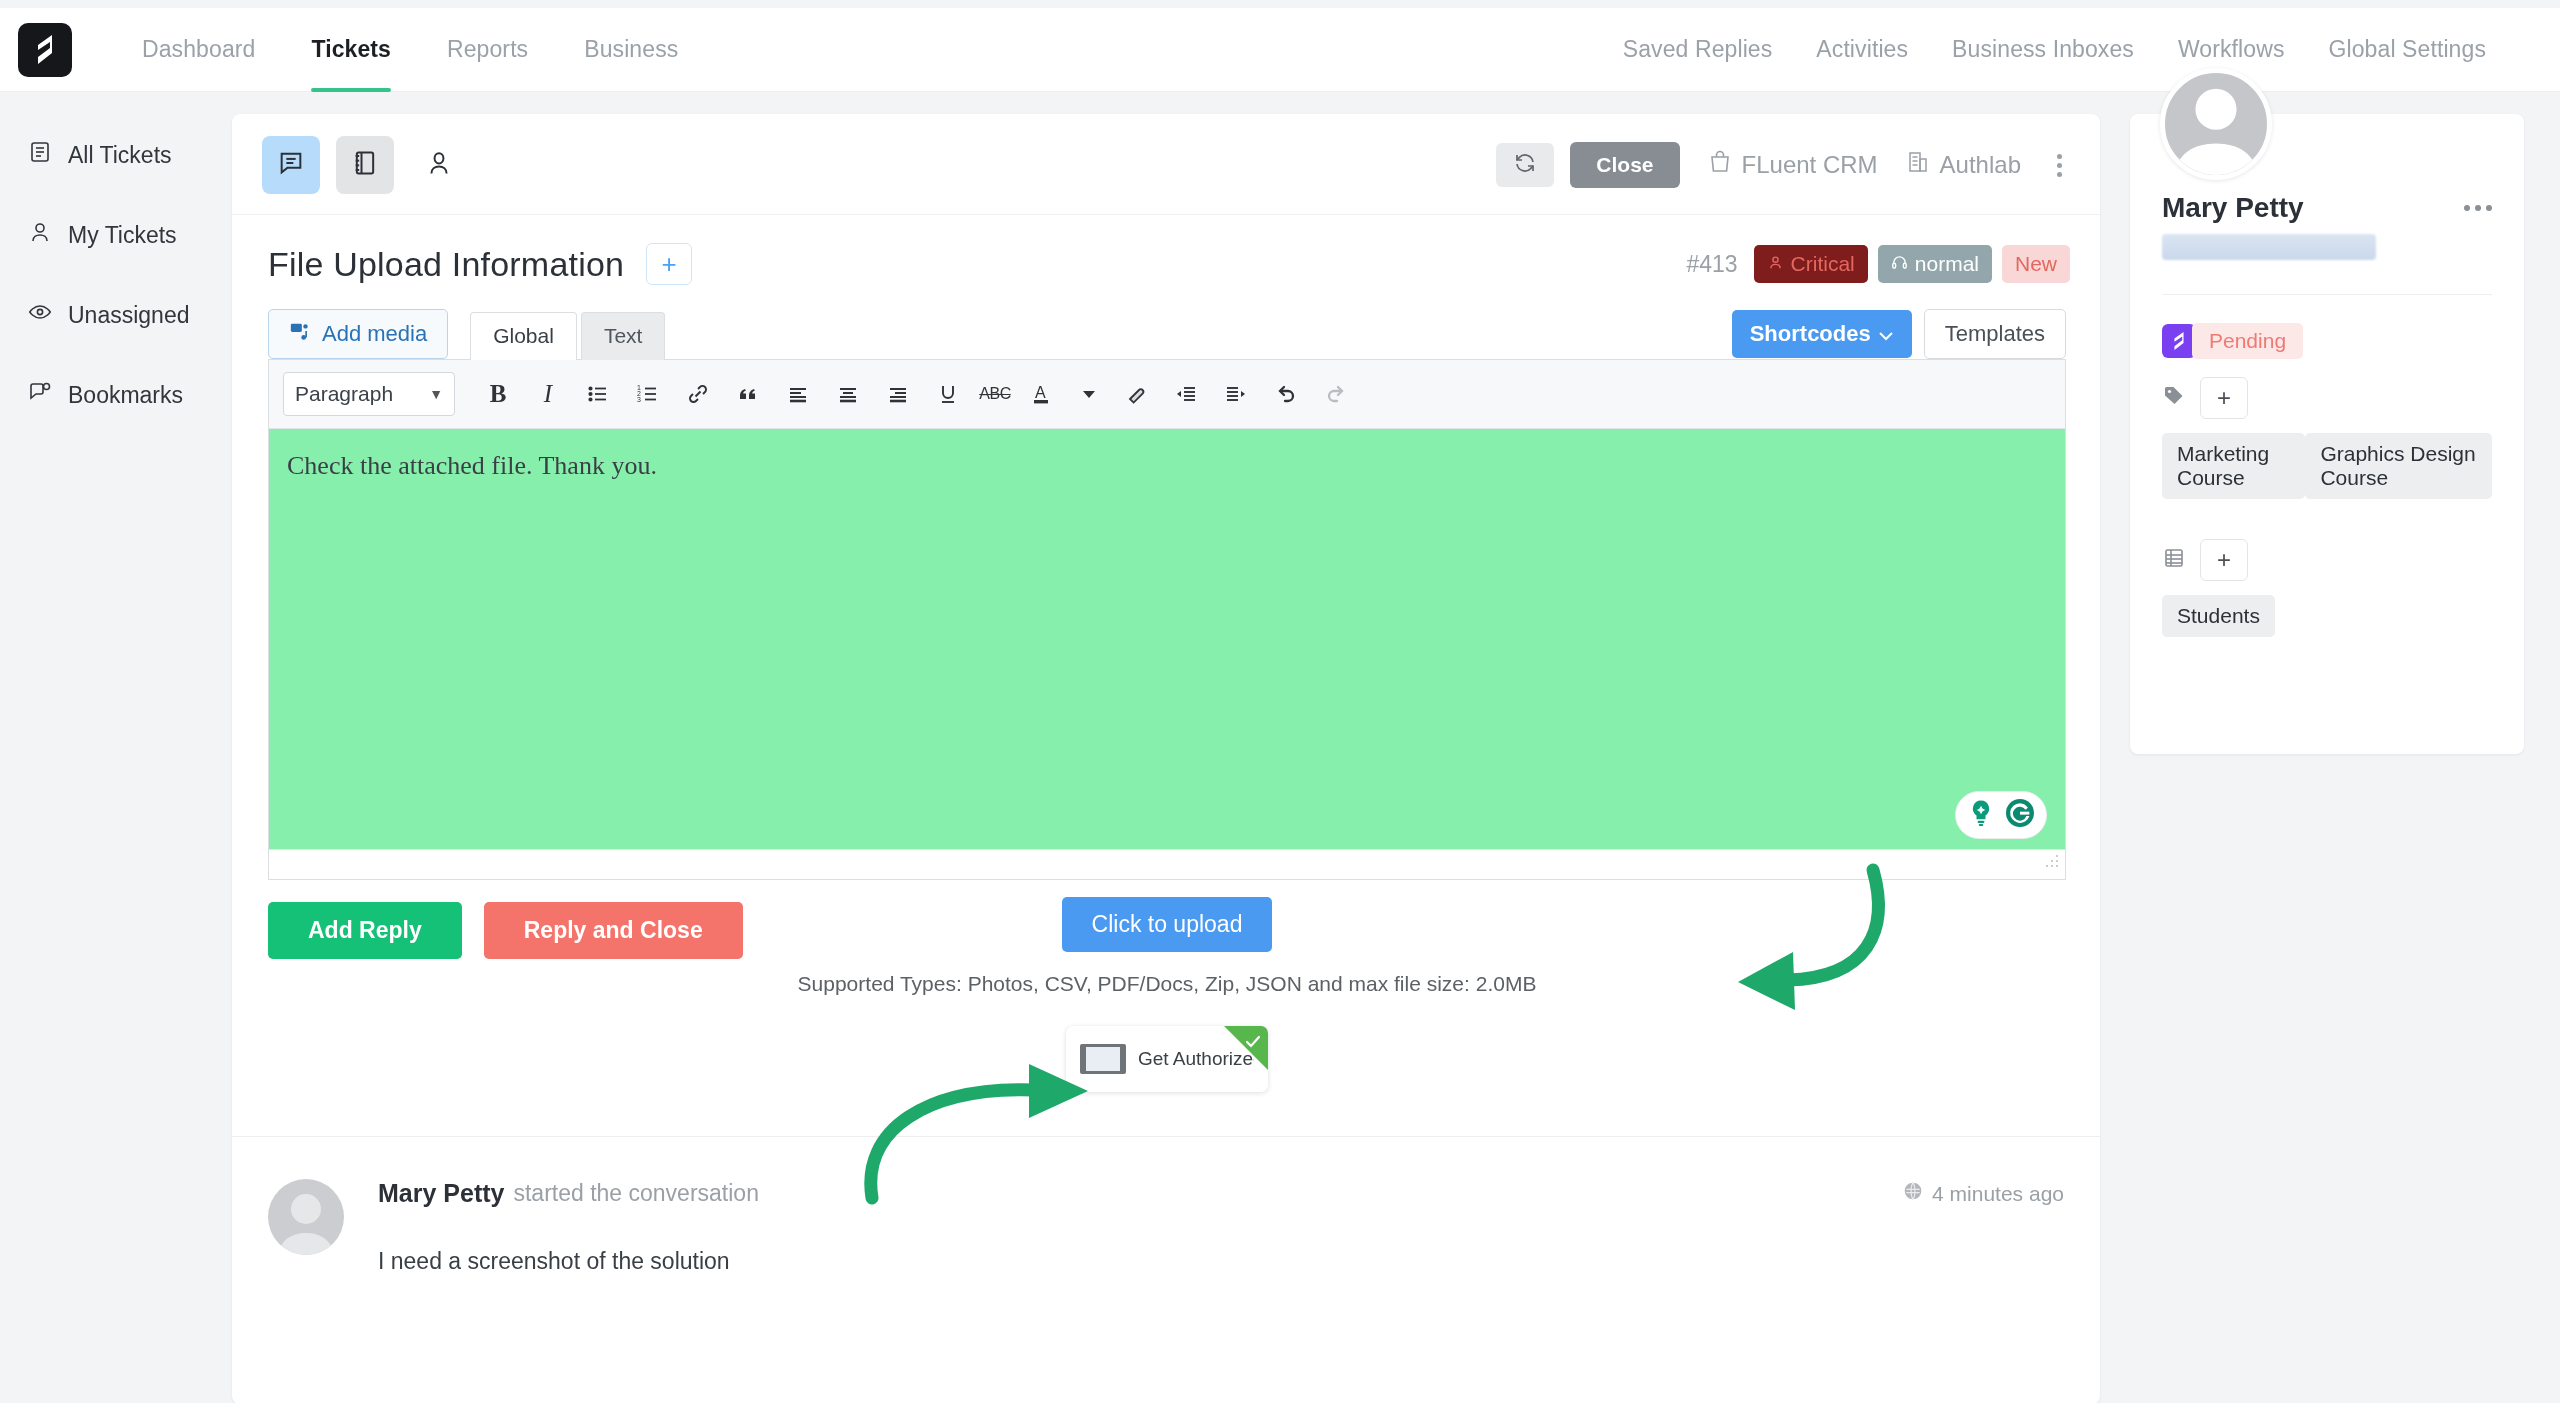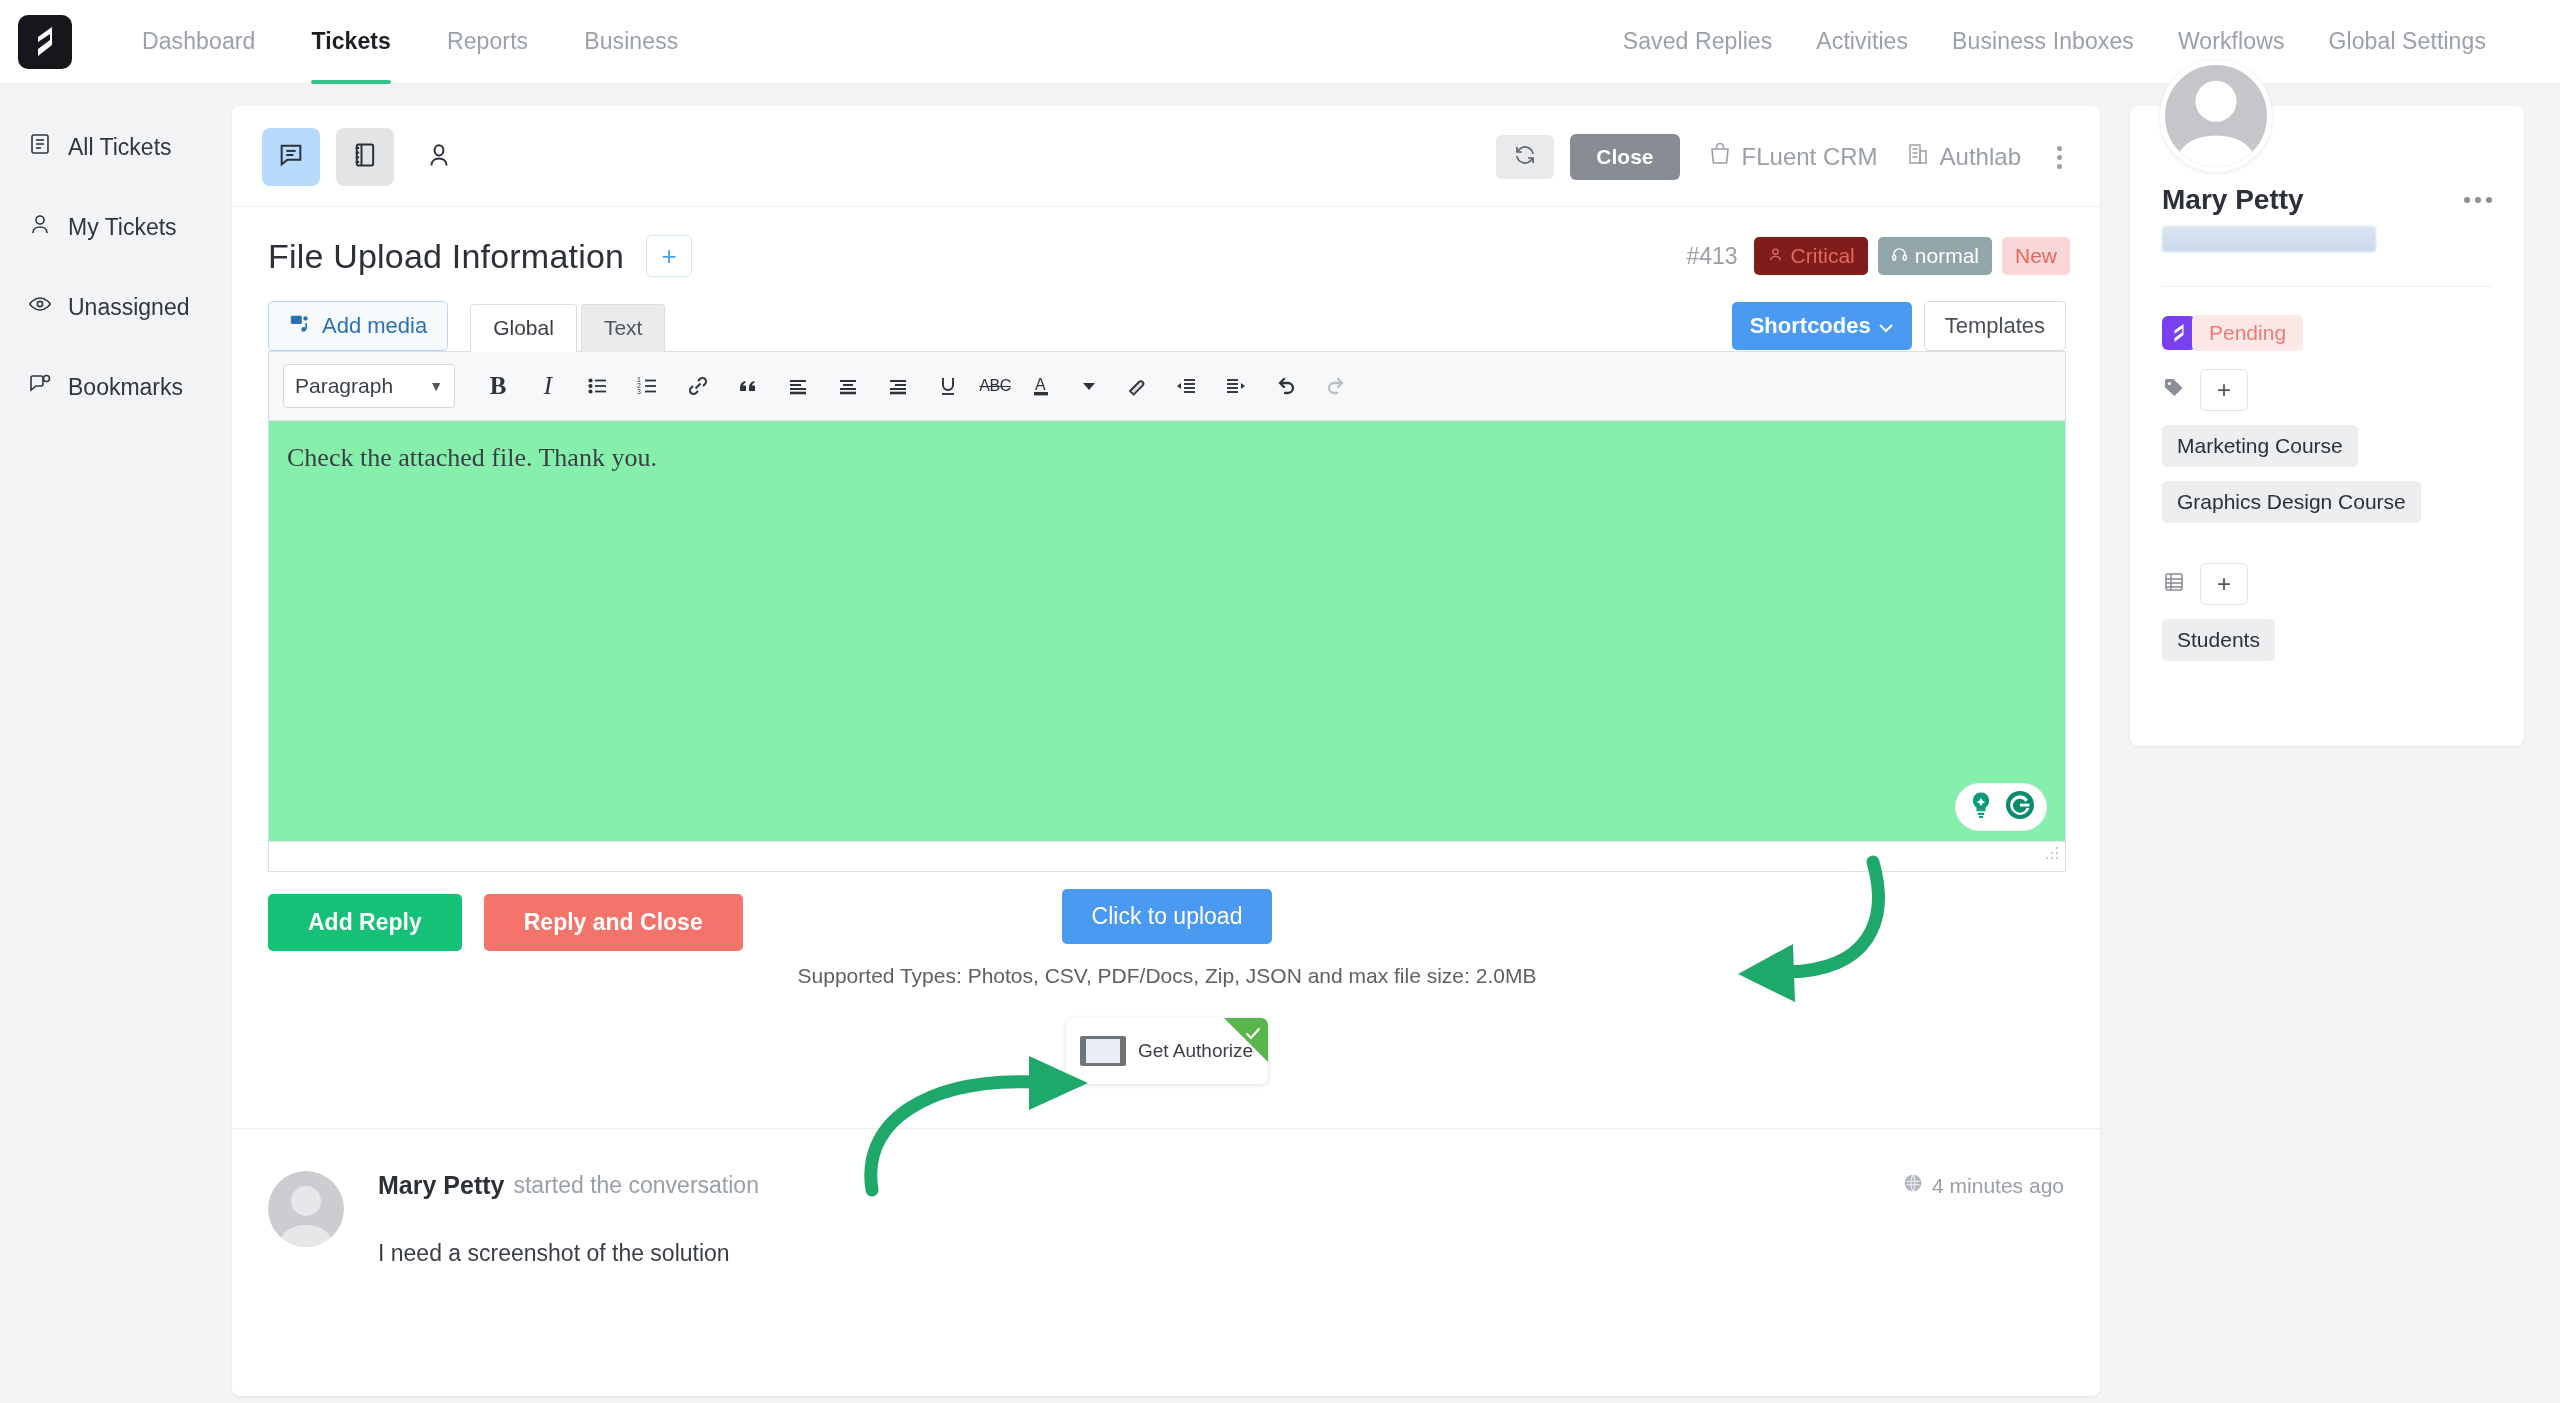--- a/index.html
+++ b/index.html
@@ -10,20 +10,21 @@
     overflow: hidden;
   }
 
   
   .topnav {
     height: 84px; background: #ffffff;
     display: flex; align-items: center;
     padding: 0 52px 0 18px;
     border-bottom: 1px solid #eceef0;
     position: relative;
+    margin-top: 8px;
   }
   .brand-logo {
     width: 54px; height: 54px; border-radius: 10px;
     background: #15171a; display: flex; align-items: center; justify-content: center;
     flex: 0 0 auto; margin-right: 42px;
   }
   .brand-logo svg { display:block; }
   .nav-left { display: flex; align-items: center; gap: 0; height: 84px; }
   .nav-right { display: flex; align-items: center; gap: 0; margin-left: auto; height: 84px; }
   .nav-item {
@@ -249,21 +250,21 @@
   .adder-row { display: flex; align-items: center; gap: 14px; margin-top: 18px; }
   .adder-btn {
     width: 48px; height: 42px; border: 1px solid #e2e4e7; border-radius: 6px;
     display: flex; align-items: center; justify-content: center; font-size: 24px;
     color: #4b5056; cursor: pointer; background: #fff; line-height: 1;
   }
   .chip {
     display: inline-block; background: #eceef0; color: #2c3138; font-size: 21px;
     padding: 9px 15px; border-radius: 5px; margin-top: 14px;
   }
-  .chip-stack { display: flex; flex-direction: column; align-items: flex-start; }
+  .chip-stack { display: flex; align-items: flex-start; }
 </style>
 </head>
 <body>
 
 <div class="topnav">
   <div class="brand-logo">
     <svg width="30" height="34" viewBox="0 0 30 34">
       <path d="M22 2 L8 12 L8 17 L20 9 L20 15 L8 24 L8 31 L22 20 Z" fill="#ffffff"></path>
     </svg>
   </div>

